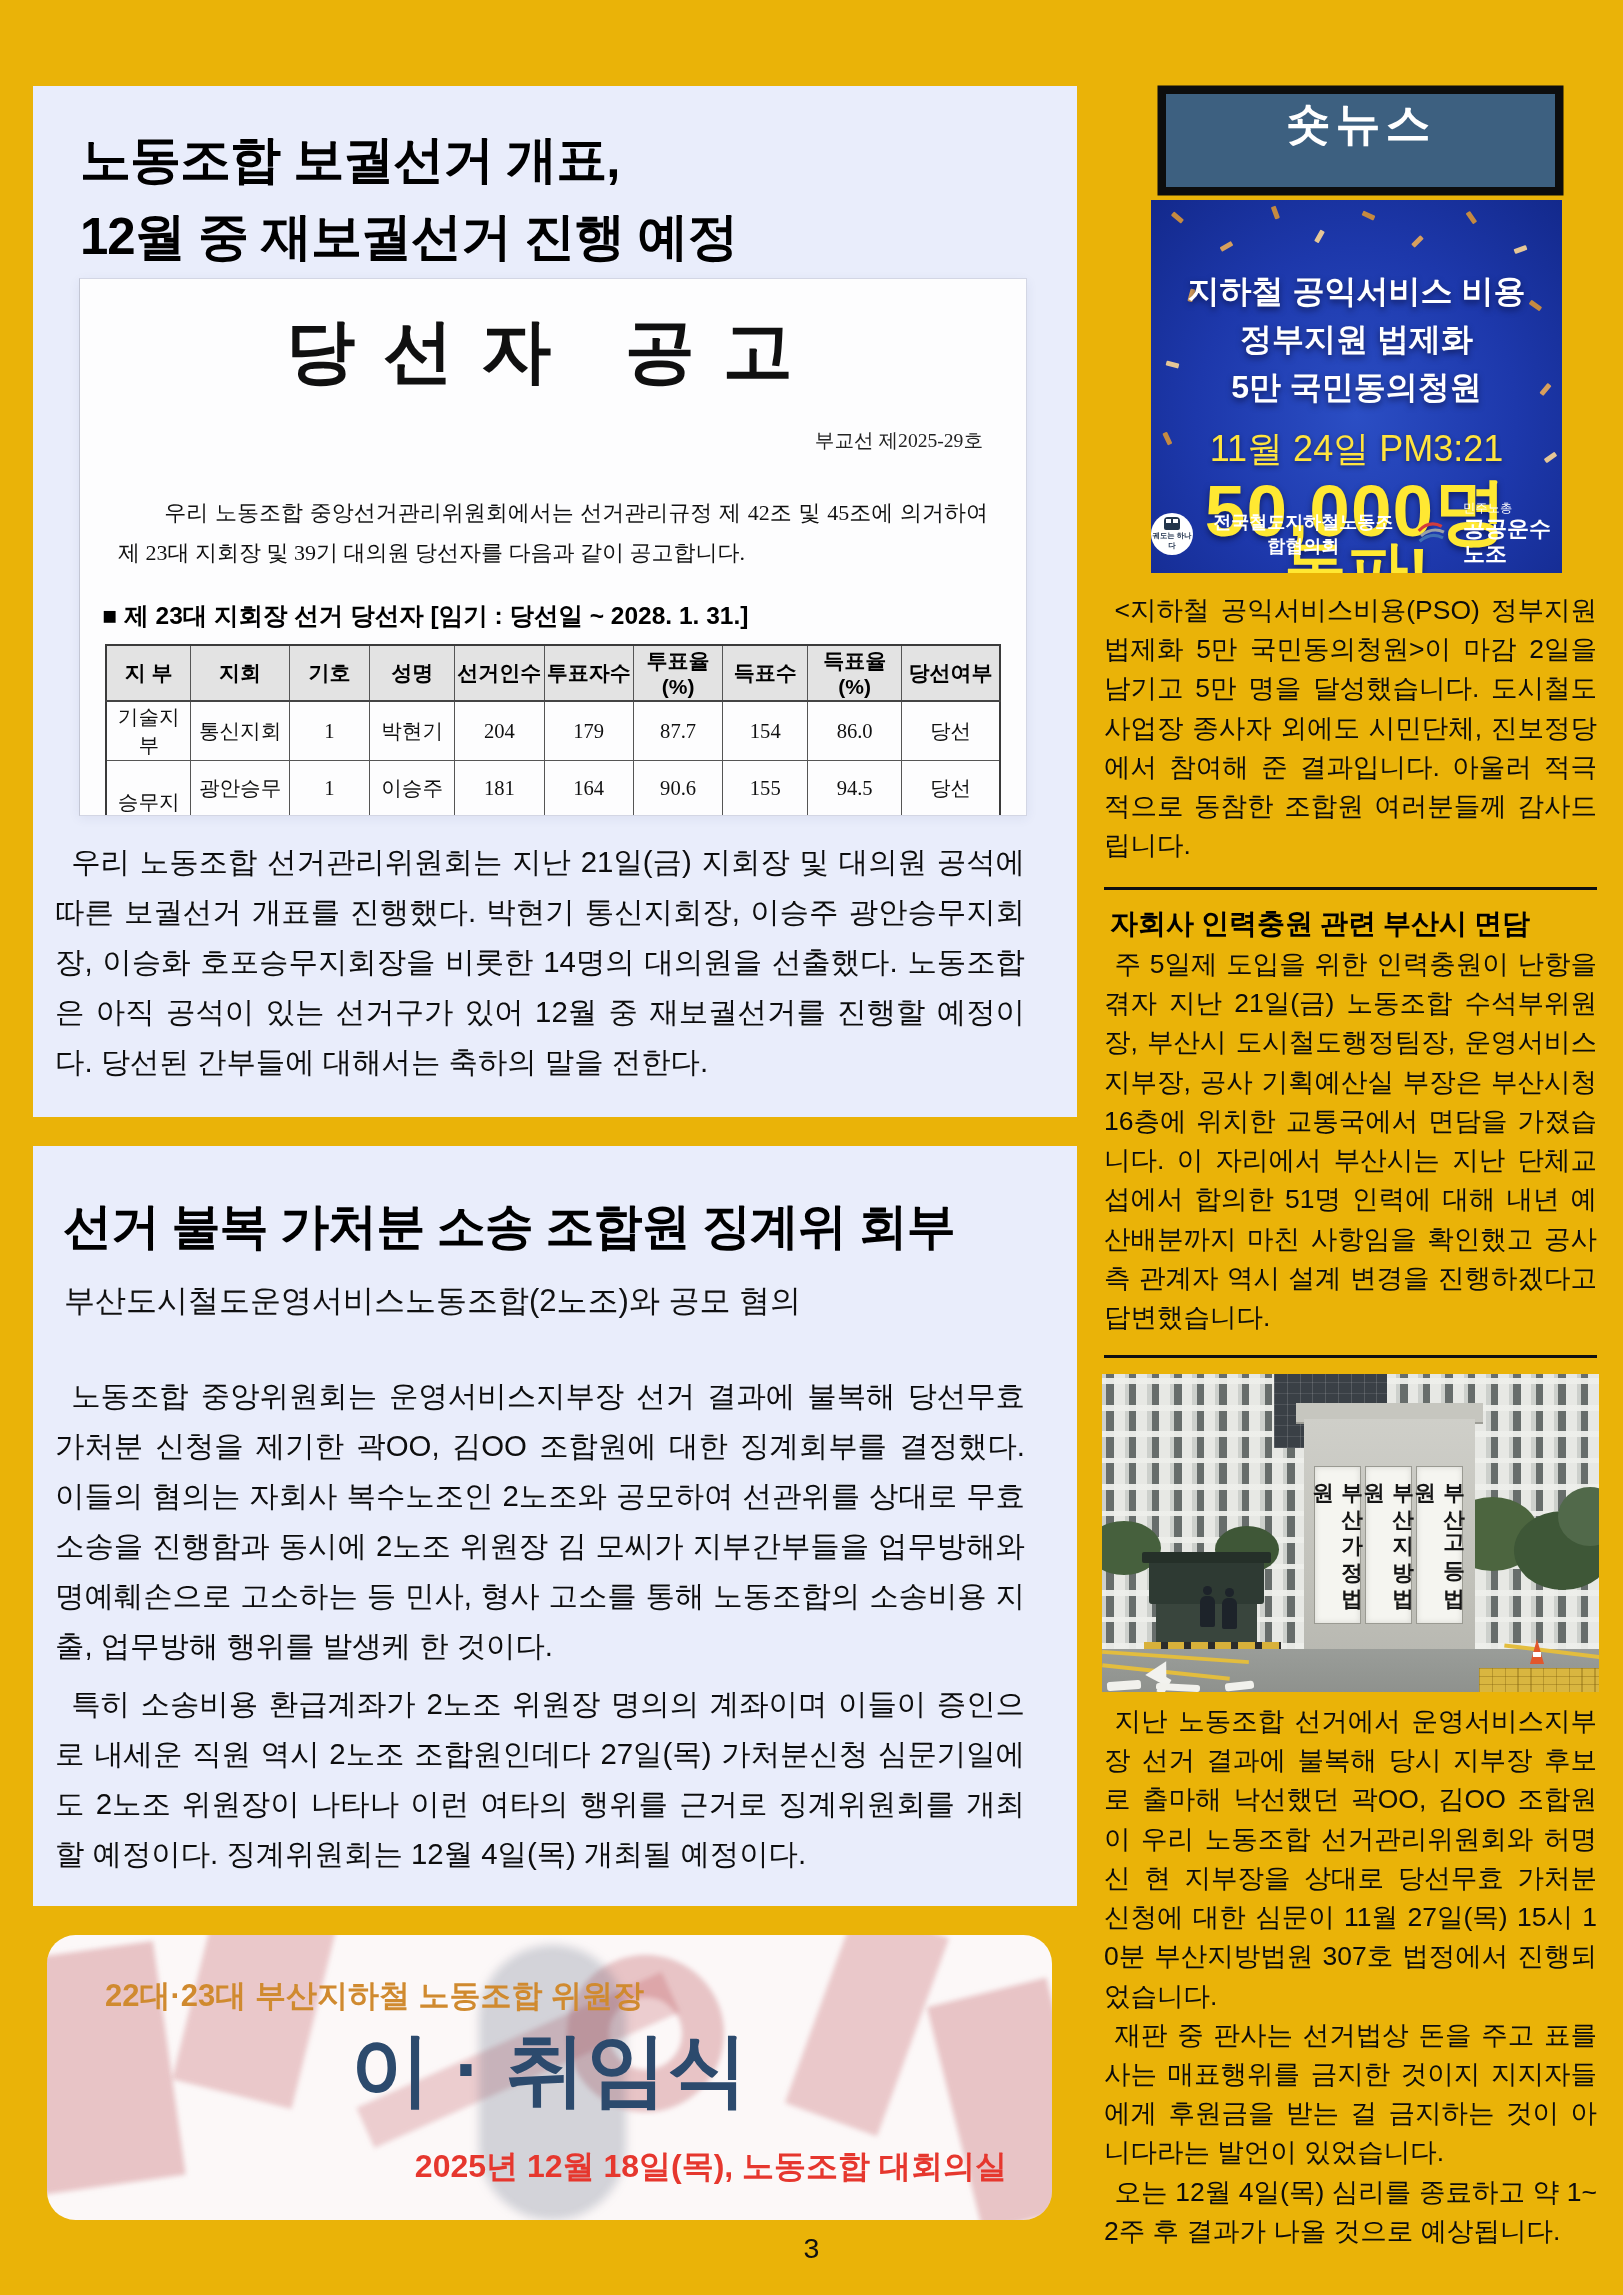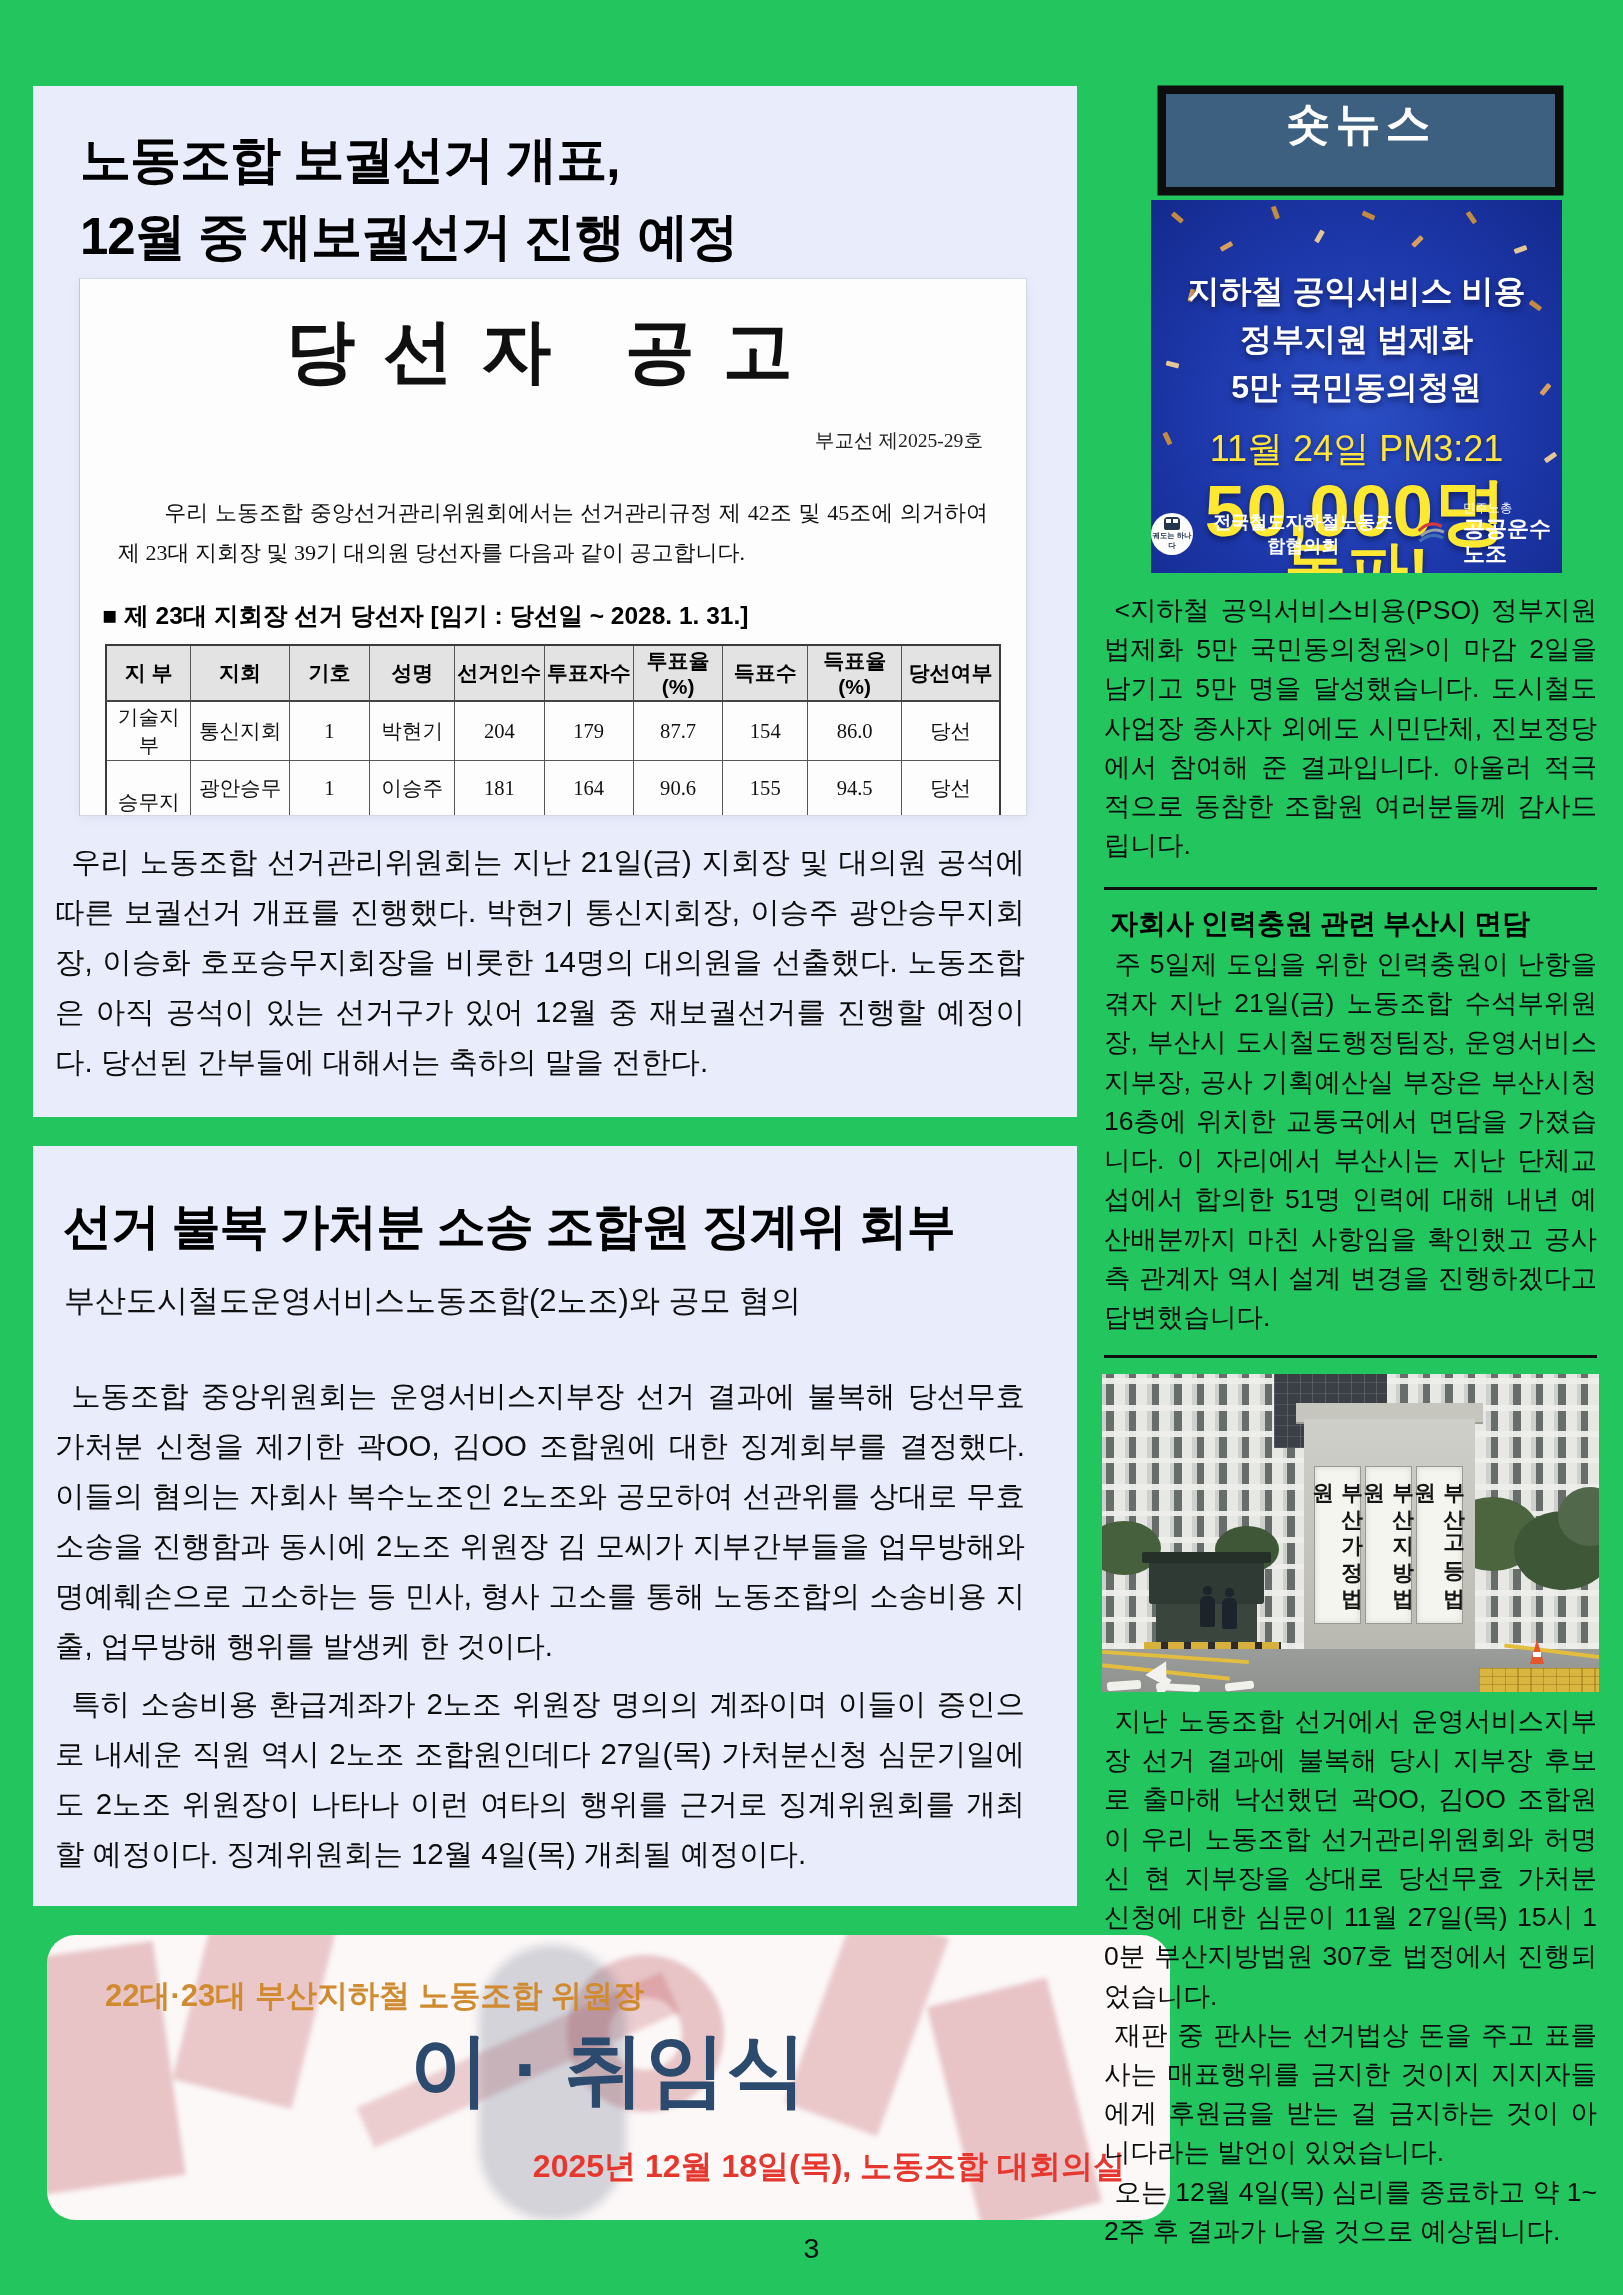--- a/index.html
+++ b/index.html
@@ -1,16 +1,16 @@
 <!DOCTYPE html>
 <html style="font-size:7.9px"><head>
 <meta charset="utf-8">
 <style>
   html,body{margin:0;padding:0;background:#ffffff;}
-  .page{position:relative;width:1623px;height:2295px;background:#22c55e;overflow:hidden;
+  .page{position:relative;width:1623px;height:2295px;background:#eab308;overflow:hidden;
         font-family:"Liberation Sans",sans-serif;color:#0c0c0c;}
 
   
   .panel{position:absolute;left:33px;width:1044px;background:#e9edfb;}
   .panel.p1{top:86px;height:1031px;}
   .panel.p2{top:1146px;height:760px;}
 
   .a1-title{position:absolute;left:80px;top:122px;font-size:51px;font-weight:800;
             line-height:1.5;letter-spacing:-1px;color:#000;}
 
@@ -31,21 +31,21 @@
 
   .body-text{position:absolute;left:47px;width:986px;font-size:29.4px;line-height:1.7;
              text-align:justify;word-break:break-all;color:#0d0d0d;}
   .body-text p{margin:8px;text-indent:.55em;}
   .bt1{top:829px;}
   .a2-title{position:absolute;left:63px;top:1194px;font-size:49px;font-weight:800;color:#000;letter-spacing:-1px;}
   .a2-sub{position:absolute;left:64px;top:1280px;font-size:31px;font-weight:400;color:#111;}
   .bt2{top:1363px;}
 
   
-  .banner{position:absolute;left:47px;top:1935px;width:1123px;height:285px;border-radius:28.5px;
+  .banner{position:absolute;left:47px;top:1935px;width:1005px;height:285px;border-radius:28.5px;
           overflow:hidden;background:#fcf8f8;}
   .banner .shape{position:absolute;filter:blur(2.5px);}
   .banner-l1{position:absolute;left:58px;top:40px;font-size:31px;font-weight:800;color:#d08a2f;}
   .banner-l2{position:absolute;left:0;top:82px;width:100%;text-align:center;font-size:80px;
              font-weight:800;color:#2c4a6d;letter-spacing:1px;}
   .banner-l3{position:absolute;right:45px;top:210px;font-size:32px;font-weight:800;color:#e6372e;}
   .pagenum{position:absolute;left:0;top:2232px;width:100%;text-align:center;font-size:28.5px;color:#111;}
 
   
   .snbox{position:absolute;left:1159px;top:87px;width:403px;height:107px;background:#3d6080;

